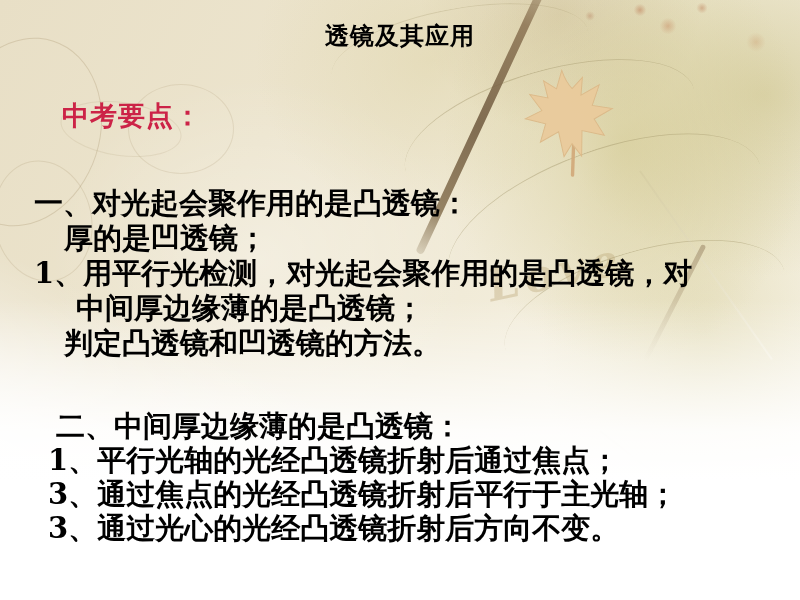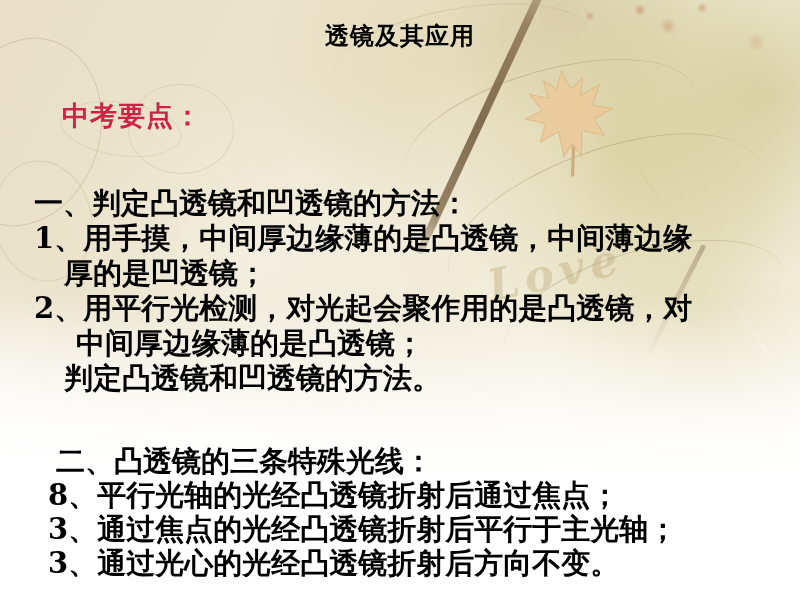--- a/index.html
+++ b/index.html
@@ -112,28 +112,27 @@
     <path d="M50 4 C52 14 55 20 58 24 L70 14 L66 32 L86 24 L76 44 L96 50 L76 58 L84 76 L62 68 L58 94 L50 80 L40 92 L38 66 L18 74 L26 56 L6 48 L24 42 L14 24 L32 30 L30 12 L42 22 Z" fill="#eacb9c" stroke="#dcb988" stroke-width="1"></path>
   </svg>
   <div class="love">Love</div>
   <div class="fade"></div>
 
   <h1 class="title z">透镜及其应用</h1>
   <div class="tag z">中考要点：</div>
 
   <div class="content z">
     <div class="sec1">
-      <div class="ln head">一、判定凸透镜和凹透镜的方法：</div>
-      <div class="ln">1、用手摸，中间厚边缘薄的是凸透镜，中间薄边缘</div>
+      <div class="ln head">一、对光起会聚作用的是凸透镜：</div>
       <div class="ln c1">厚的是凹透镜；</div>
-      <div class="ln">2、用平行光检测，对光起会聚作用的是凸透镜，对</div>
+      <div class="ln">1、用平行光检测，对光起会聚作用的是凸透镜，对</div>
       <div class="ln c2">中间厚边缘薄的是凸透镜；</div>
       <div class="ln c1">判定凸透镜和凹透镜的方法。</div>
     </div>
     <div class="sec2">
-      <div class="ln head">二、凸透镜的三条特殊光线：</div>
-      <div class="ln">8、平行光轴的光经凸透镜折射后通过焦点；</div>
+      <div class="ln head">二、中间厚边缘薄的是凸透镜：</div>
+      <div class="ln">1、平行光轴的光经凸透镜折射后通过焦点；</div>
       <div class="ln">3、通过焦点的光经凸透镜折射后平行于主光轴；</div>
       <div class="ln">3、通过光心的光经凸透镜折射后方向不变。</div>
     </div>
   </div>
 
 </div>
 
 </body></html>

